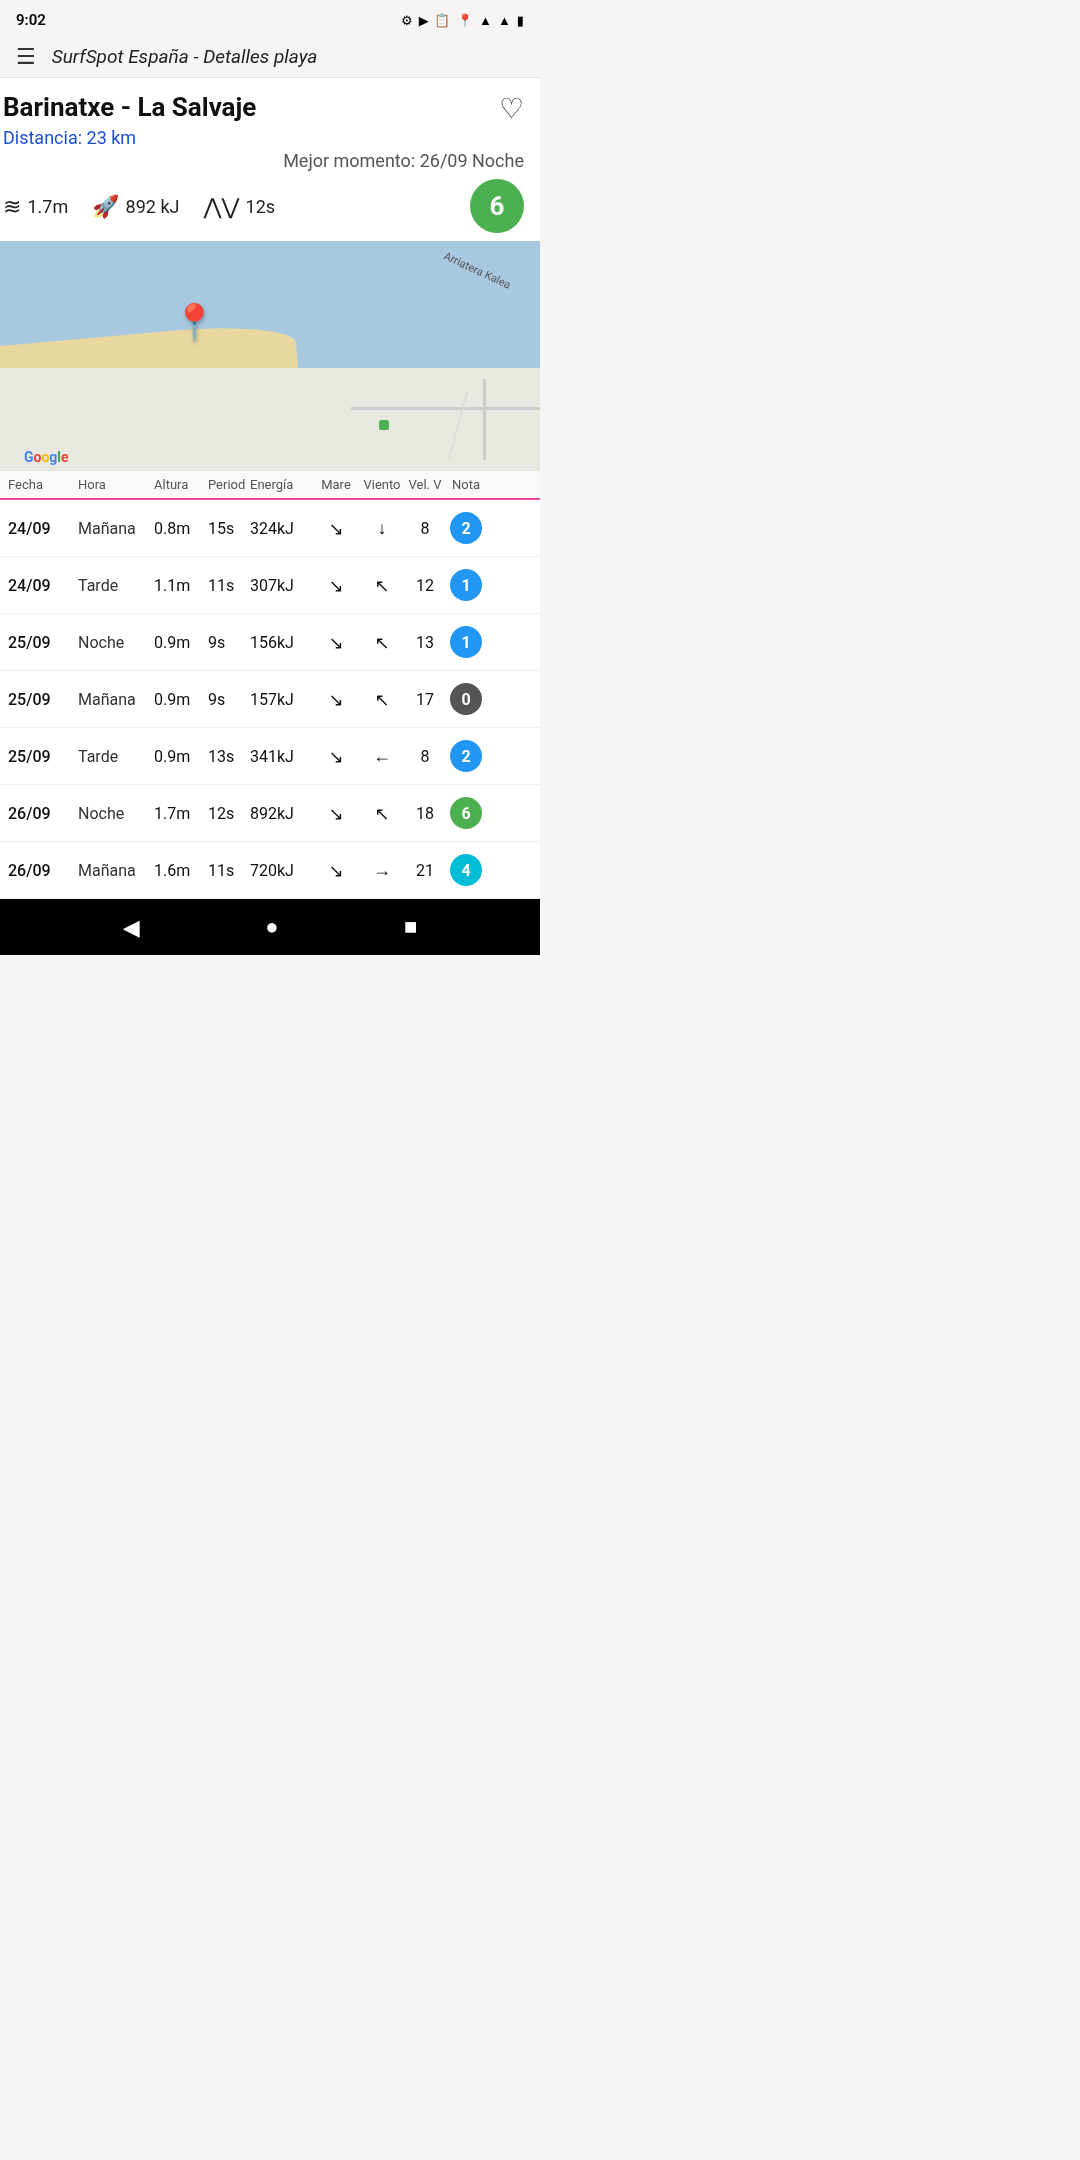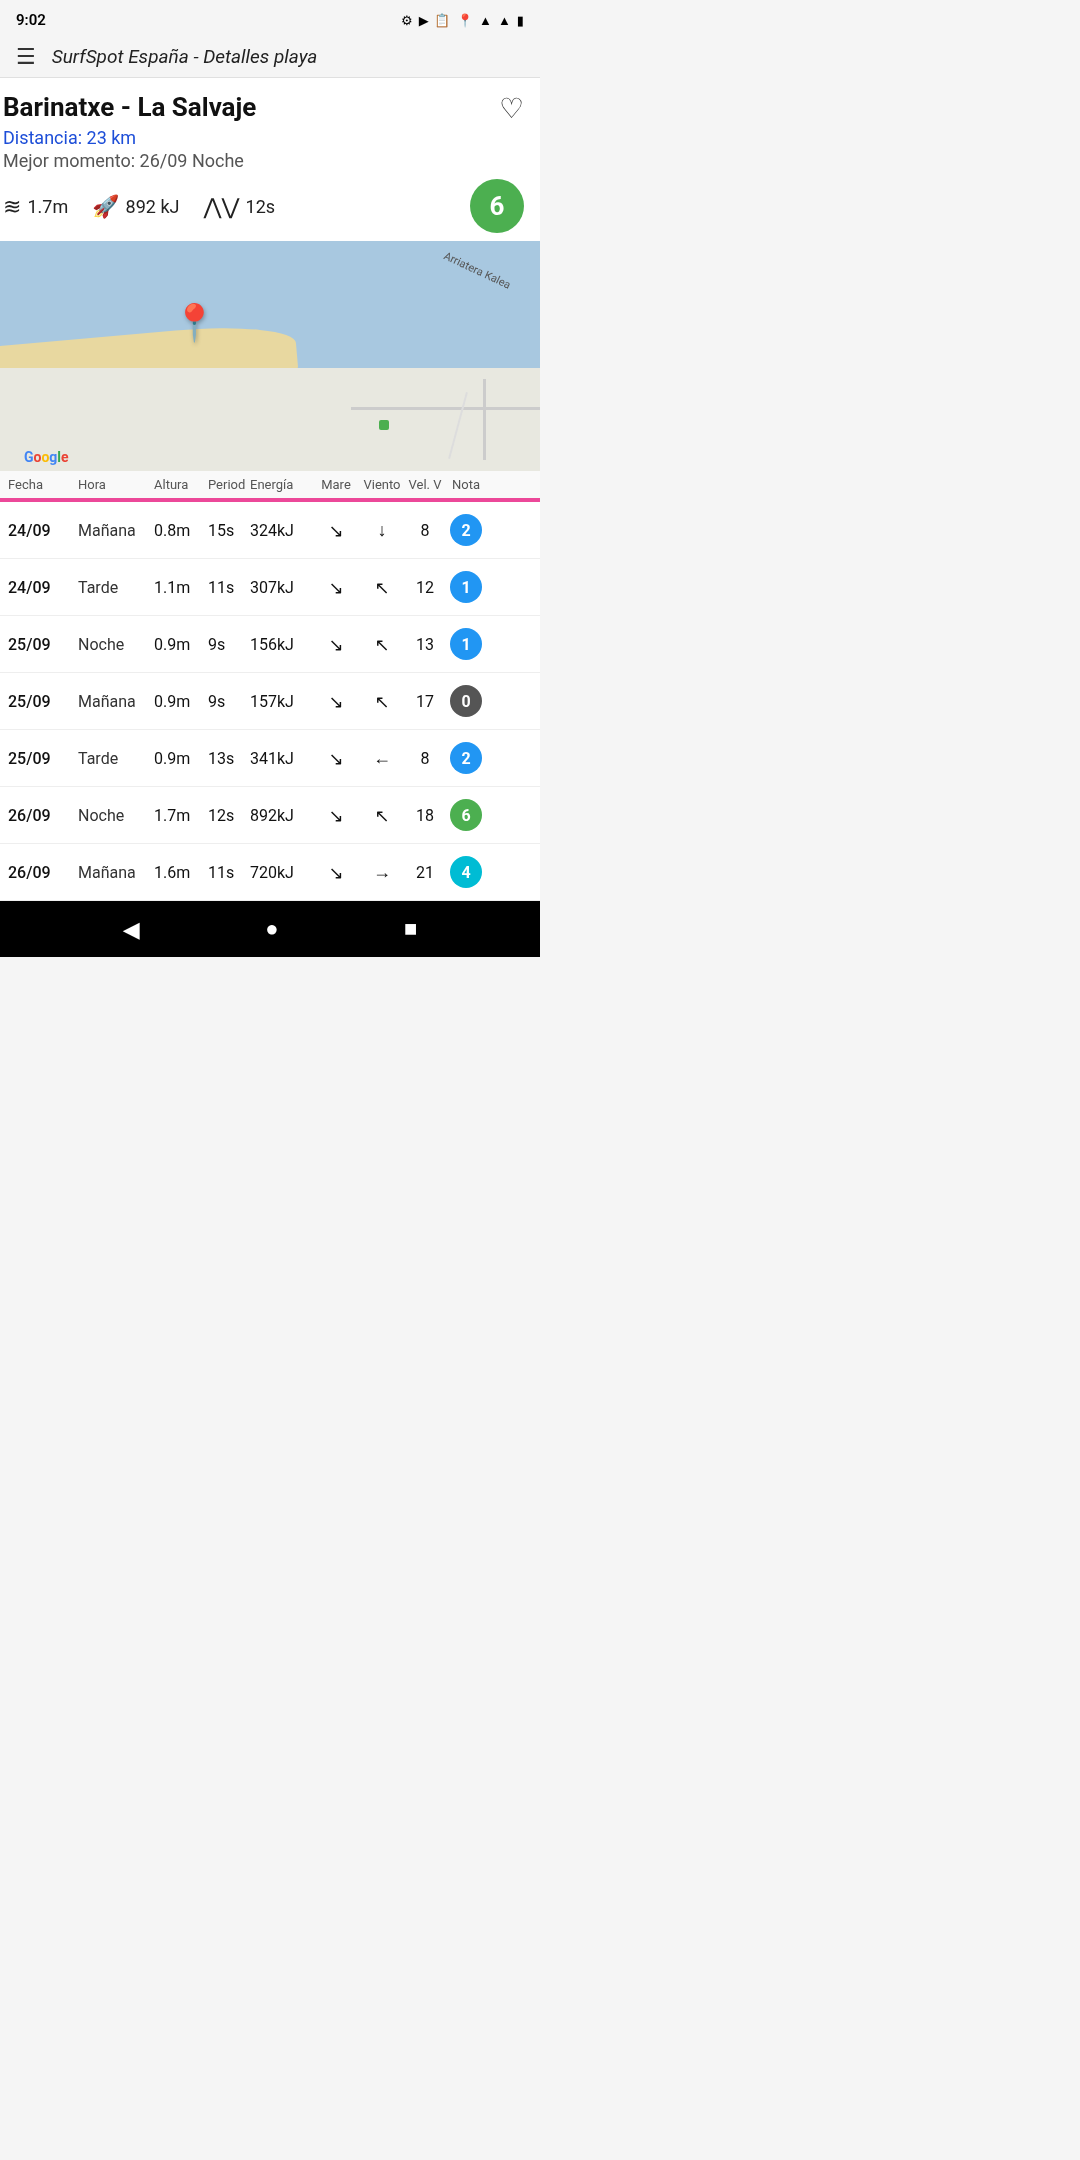--- a/index.html
+++ b/index.html
@@ -75,20 +75,21 @@
     }
     .beach-distance {
       font-size: 18px;
       color: #1d4ed8;
       margin-top: 2px;
     }
     .beach-best {
       font-size: 18px;
       color: #555;
       margin-top: 2px;
+      text-align: right;
     }
 
     
     .stats-row {
       display: flex;
       align-items: center;
       margin-top: 8px;
       gap: 0;
     }
     .score-badge {
@@ -198,21 +199,21 @@
     .google-logo span:nth-child(1) { color: #4285F4; }
     .google-logo span:nth-child(2) { color: #EA4335; }
     .google-logo span:nth-child(3) { color: #FBBC05; }
     .google-logo span:nth-child(4) { color: #4285F4; }
     .google-logo span:nth-child(5) { color: #34A853; }
     .google-logo span:nth-child(6) { color: #EA4335; }
     .table-header {
       display: flex;
       padding: 6px 8px;
       background: #f9f9f9;
-      border-bottom: 4px solid #ec4899;
+      border-bottom: 2px solid #ec4899;
       font-size: 13px;
       color: #555;
     }
     .col-fecha  { width: 70px; }
     .col-hora   { width: 76px; }
     .col-altura { width: 54px; }
     .col-period { width: 42px; }
     .col-energia{ width: 64px; }
     .col-mare   { width: 44px; text-align: center; }
     .col-viento { width: 48px; text-align: center; }

